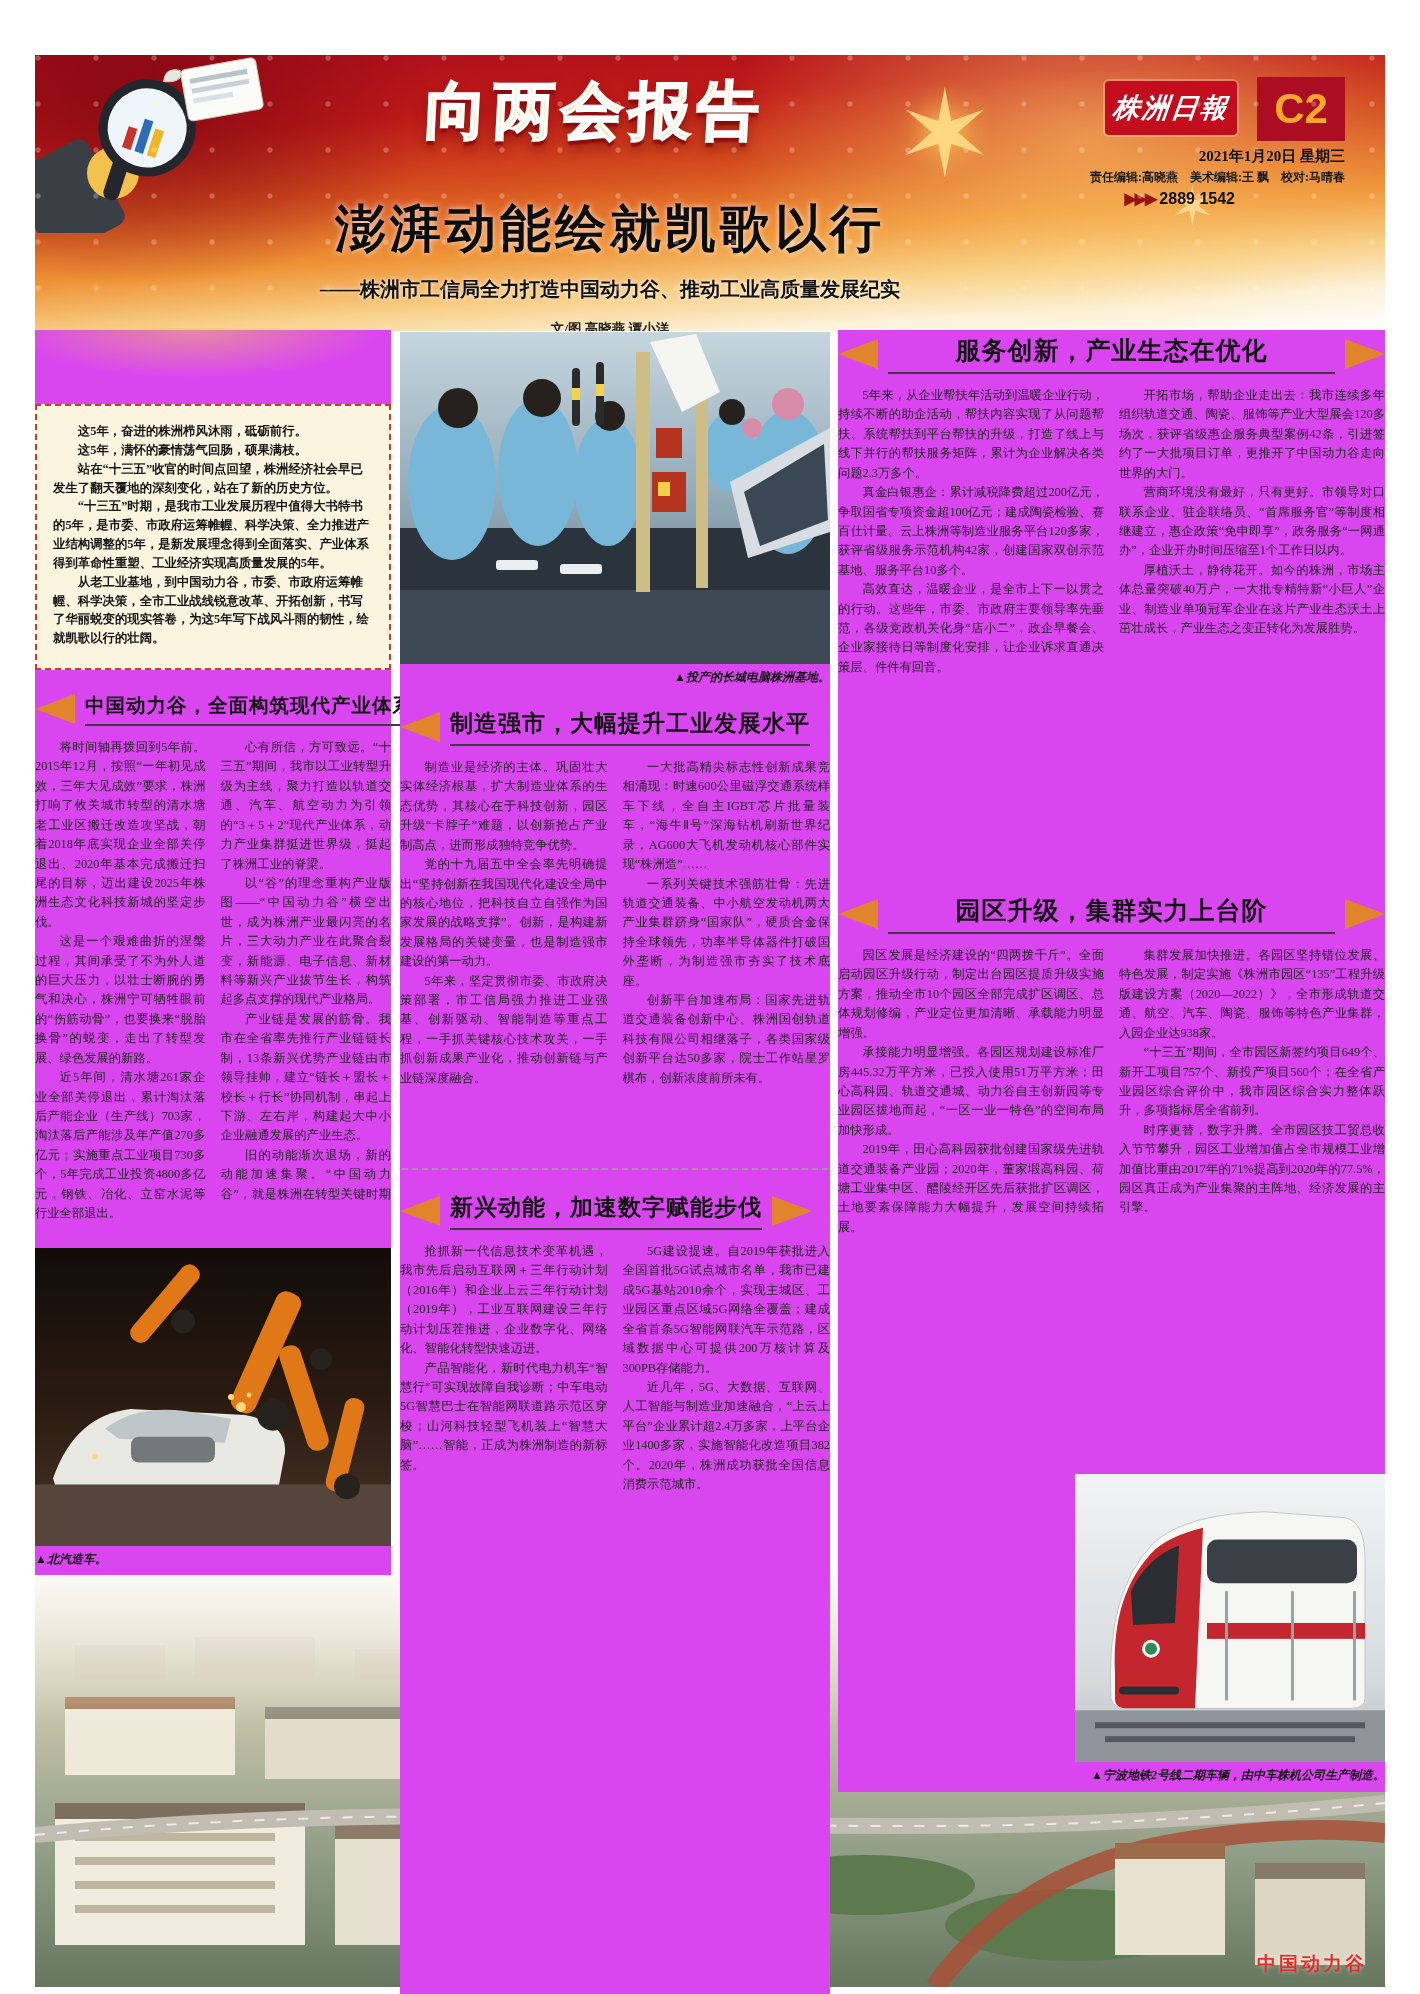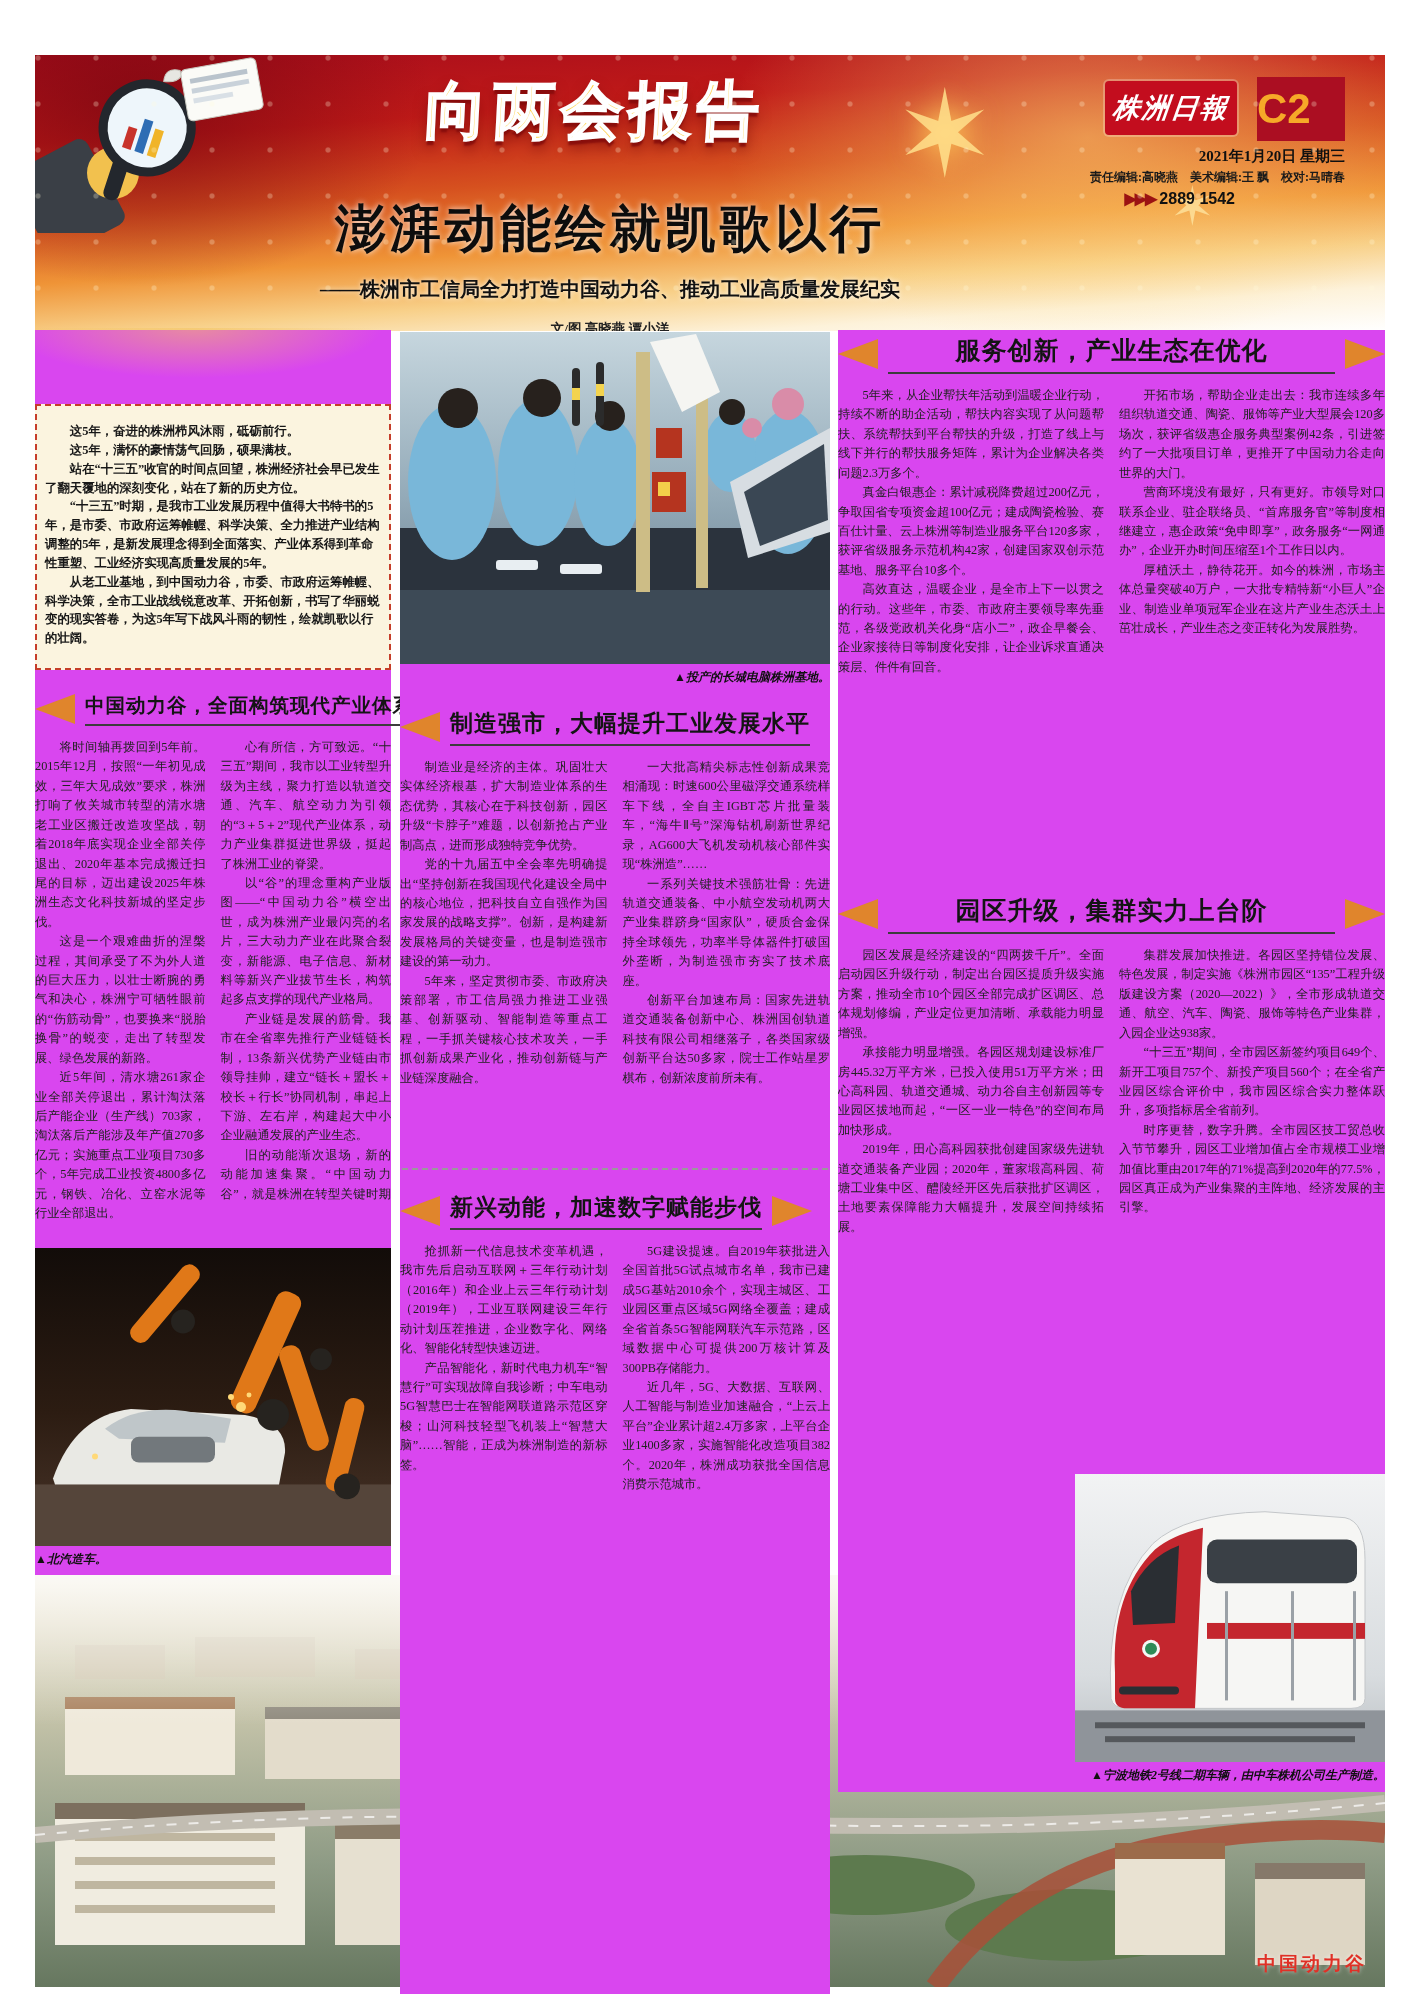--- a/index.html
+++ b/index.html
@@ -40,36 +40,36 @@
   
   .masthead-logo { position:absolute; right:148px; top:26px; width:132px; height:54px; background:#c30d1e;
     border-radius:4px; display:flex; align-items:center; justify-content:center;
     box-shadow:0 0 0 2px rgba(255,255,255,.25); }
   .masthead-logo span { color:#fff; font-weight:bold; font-size:27px; letter-spacing:2px;
     font-style:italic; transform:skewX(-6deg); }
   .hotline { position:absolute; right:150px; top:86px; font-family:"Liberation Sans", sans-serif;
     font-weight:bold; font-size:16px; color:#111;margin-top:48px; }
   .hotline .arrows { color:#9b1212; letter-spacing:-2px; margin-right:4px; }
   .page-label { position:absolute; right:40px; top:22px; width:88px; height:64px; background:#ab0e22;
-    display:flex; align-items:center; }
+    display:flex; align-items:center; justify-content:center; }
   .page-label span { font-family:"Liberation Sans", sans-serif; font-weight:bold; font-size:42px; color:#f6a928; }
   .banner-date { position:absolute; right:40px; top:92px; font-weight:bold; font-size:15px; color:#101010; }
   .banner-editors { position:absolute; right:40px; top:114px; font-weight:bold; font-size:12px; color:#1a1a1a; }
 
   
   .col { position:absolute; background:#d946ef; z-index:2; }
   .col-left  { left:35px;  top:330px; width:356px; height:1245px; }
   .col-mid   { left:400px; top:332px; width:430px; height:1664px; }
   .col-right { left:838px; top:330px; width:547px; height:1462px; }
 
   .gold-wash { position:absolute; left:0; top:-2px; width:356px; height:74px;
     background:radial-gradient(ellipse 70% 90% at 45% 0%, rgba(243,196,96,.55), rgba(243,196,96,0) 75%); }
 
   .intro-box { position:relative; margin-top:74px; height:266px; border:2px dashed #c63d2a;
-    background:#fbf4df; padding:16px 8px 12px; overflow:hidden; }
+    background:#fbf4df; padding:16px 16px 12px; overflow:hidden; }
   .intro-box p { text-indent:2em; font-weight:bold; font-size:12.4px; line-height:1.52; color:#171717; }
 
   .section-header { display:flex; align-items:center; gap:10px; margin-top:22px; }
   .tri-left  { width:0; height:0; border-top:15px solid transparent; border-bottom:15px solid transparent;
                border-right:40px solid #e0852c; flex:none; }
   .tri-right { width:0; height:0; border-top:15px solid transparent; border-bottom:15px solid transparent;
                border-left:40px solid #e0852c; flex:none; }
   .section-title { font-weight:bold; color:#141414; border-bottom:2px solid #3c3c3c; padding-bottom:5px;
     letter-spacing:1px; white-space:nowrap; }
   .t-small  { font-size:19.5px; }

